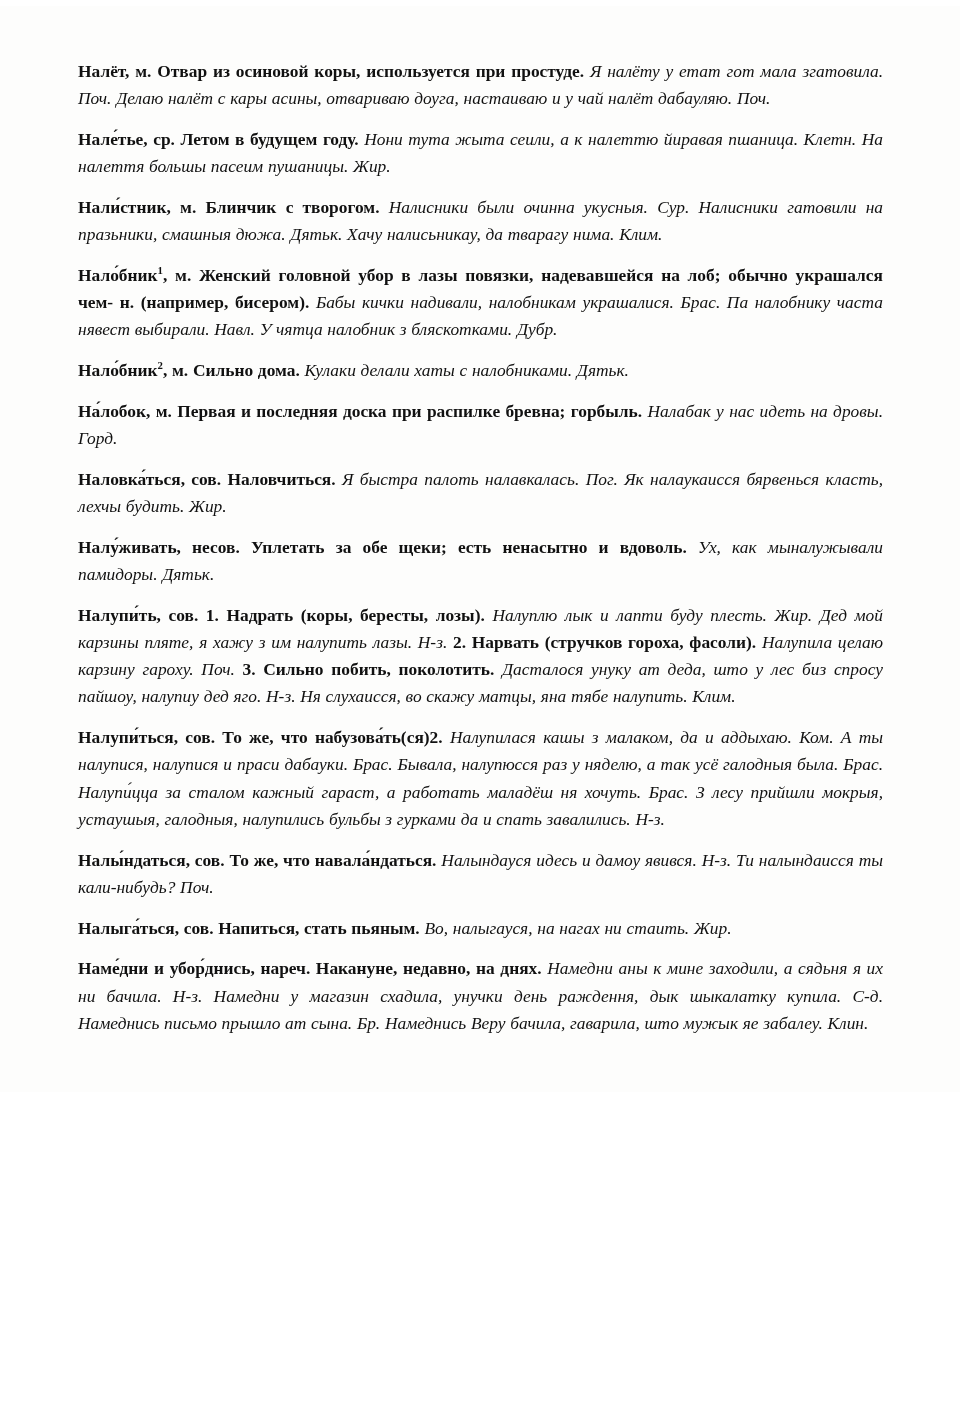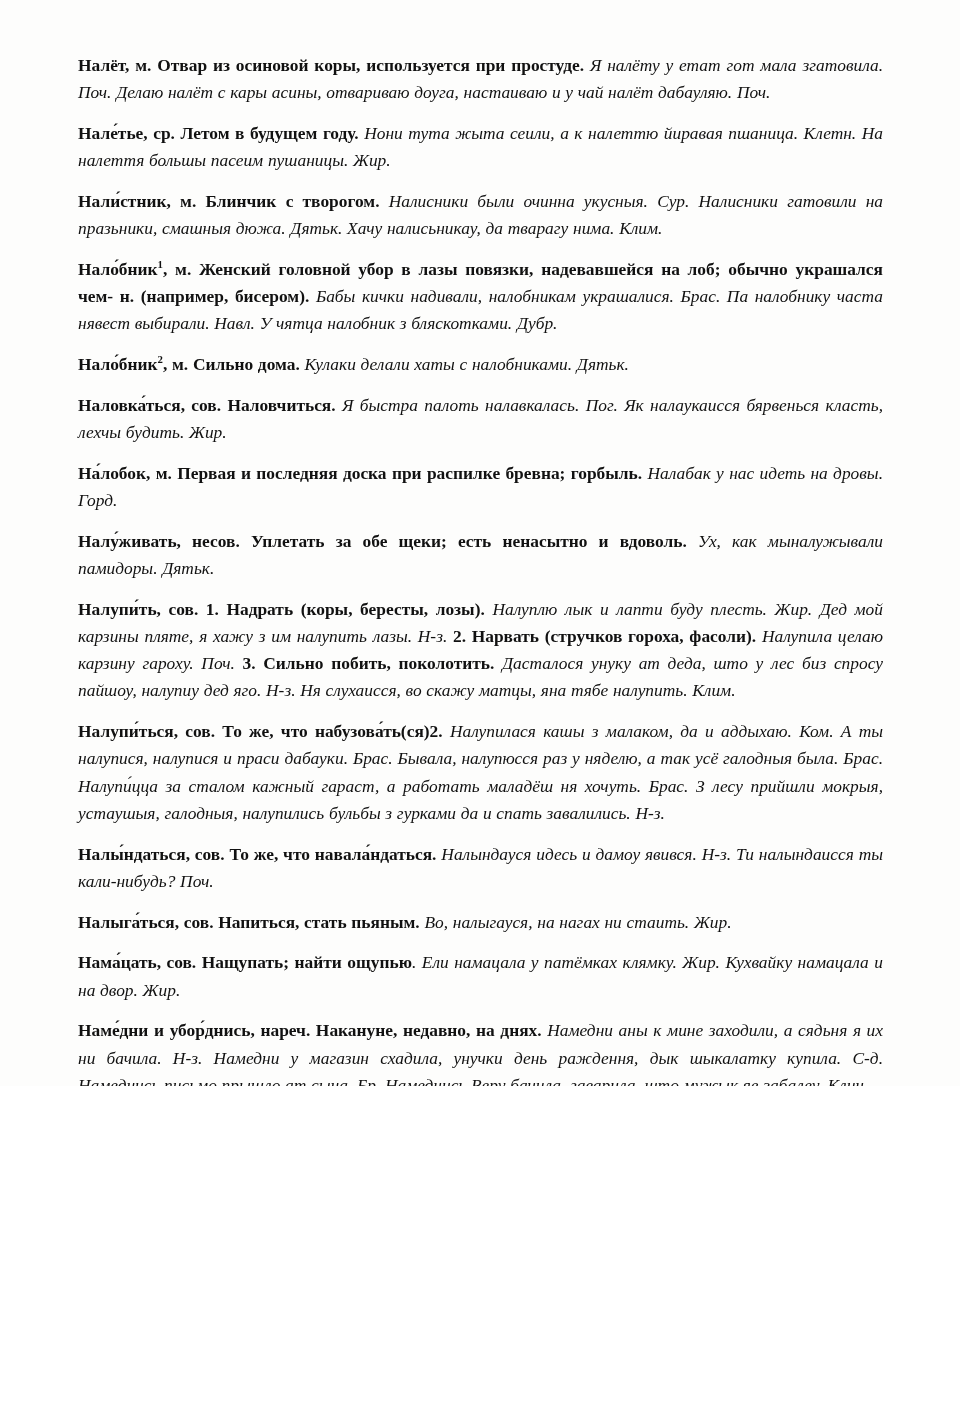--- a/index.html
+++ b/index.html
@@ -4,21 +4,21 @@
 <style>
   html, body {
     margin: 0;
     padding: 0;
     background: #ffffff;
   }
   .page {
     position: relative;
     width: 960px;
     height: 1086px;
-    margin: 0 auto;
+    margin: 6px auto;
     background: #fdfdfc;
     box-sizing: border-box;
     overflow: hidden;
   }
   .column {
     position: absolute;
     left: 78px;
     top: 52px;
     width: 805px;
   }
@@ -66,24 +66,23 @@
 </head>
 <body>
 
 <div class="page">
   <div class="column" id="entry-column">
       <p class="entry"><span class="hw">Налёт, м. Отвар из осиновой коры, используется при простуде. </span><span class="ex">Я налёту у етат гот мала згатовила. Поч. Делаю налёт с кары асины, отвариваю доуга, настаиваю и у чай налёт дабауляю. Поч.</span></p>
       <p class="entry"><span class="hw">Нале́тье, ср. Летом в будущем году. </span><span class="ex">Нони тута жыта сеили, а к налеттю йиравая пшаница. Клетн. На налеття большы пасеим пушаницы. Жир.</span></p>
       <p class="entry"><span class="hw">Нали́стник, м. Блинчик с творогом. </span><span class="ex">Налисники были очинна укусныя. Сур. Налисники гатовили на празьники, смашныя дюжа. Дятьк. Хачу налисьникау, да тварагу нима. Клим.</span></p>
       <p class="entry"><span class="hw">Нало́бник</span><sup class="idx">1</sup><span class="hw">, м. Женский головной убор в лазы повязки, надевавшейся на лоб; обычно украшался чем- н.  (например, бисером). </span><span class="ex">Бабы кички надивали, налобникам украшалися. Брас. Па налобнику часта нявест выбирали. Навл. У чятца налобник з бляскотками. Дубр.</span></p>
       <p class="entry"><span class="hw">Нало́бник</span><sup class="idx">2</sup><span class="hw">, м. Сильно дома. </span><span class="ex">Кулаки делали хаты с налобниками. Дятьк.</span></p>
+      <p class="entry"><span class="hw">На́лобок, м. Первая и последняя доска при распилке бревна; горбыль. </span><span class="ex">Налабак у нас идеть на дровы. Горд.</span></p>
       <p class="entry"><span class="hw">Наловка́ться, сов. Наловчиться. </span><span class="ex">Я быстра палоть налавкалась. Пог. Як налаукаисся бярвенься класть, лехчы будить. Жир.</span></p>
-      <p class="entry"><span class="hw">На́лобок, м. Первая и последняя доска при распилке бревна; горбыль. </span><span class="ex">Налабак у нас идеть на дровы. Горд.</span></p>
       <p class="entry"><span class="hw">Налу́живать, несов. Уплетать за обе щеки; есть ненасытно и вдоволь. </span><span class="ex">Ух, как мыналужывали памидоры. Дятьк.</span></p>
       <p class="entry"><span class="hw">Налупи́ть, сов. 1. Надрать (коры, бересты, лозы). </span><span class="ex">Налуплю лык и лапти буду плесть. Жир.   Дед мой карзины пляте, я хажу з им налупить лазы. Н-з. </span><span class="hw">2. Нарвать (стручков гороха, фасоли). </span><span class="ex">Налупила целаю карзину гароху. Поч. </span><span class="hw">3. Сильно побить, поколотить. </span><span class="ex">Дасталося унуку ат деда, што у лес биз спросу пайшоу, налупиу дед яго. Н-з. Ня слухаисся, во скажу матцы, яна тябе налупить. Клим.</span></p>
       <p class="entry"><span class="hw">Налупи́ться, сов. То же, что набузова́ть(ся)2. </span><span class="ex">Налупилася кашы з малаком, да и аддыхаю. Ком. А ты налупися, налупися и праси дабауки. Брас. Бывала, налупюсся раз у няделю, а так усё галодныя была. Брас. Налупи́цца за сталом кажный гараст, а работать маладёш ня хочуть. Брас. З лесу прийшли мокрыя, устаушыя, галодныя, налупились бульбы з гурками да и спать завалились. Н-з.</span></p>
       <p class="entry"><span class="hw">Налы́ндаться, сов. То же, что навала́ндаться. </span><span class="ex">Налындауся идесь и дамоу явився. Н-з. Ти налындаисся ты кали-нибудь? Поч.</span></p>
       <p class="entry"><span class="hw">Налыга́ться, сов. Напиться, стать пьяным. </span><span class="ex">Во, налыгауся, на нагах ни стаить. Жир.</span></p>
-      <p class="entry"><span class="hw">Нама́цать, сов.  Нащупать; найти ощупью</span><span class="ex">. Ели намацала у патёмках  клямку. Жир. Кухвайку намацала и на двор. Жир.</span></p>
       <p class="entry"><span class="hw">Наме́дни и убор́днись, нареч. Накануне, недавно, на днях.  </span><span class="ex">Намедни аны к мине заходили, а сядьня я их ни бачила. Н-з. Намедни у магазин схадила, унучки день раждення, дык шыкалатку купила. С-д. Намеднись письмо прышло ат сына. Бр. Намеднись Веру бачила, гаварила, што мужык яе забалеу. Клин.</span></p>
     </div>
   <div class="folio">215</div>
 </div>
 
 </body></html>

